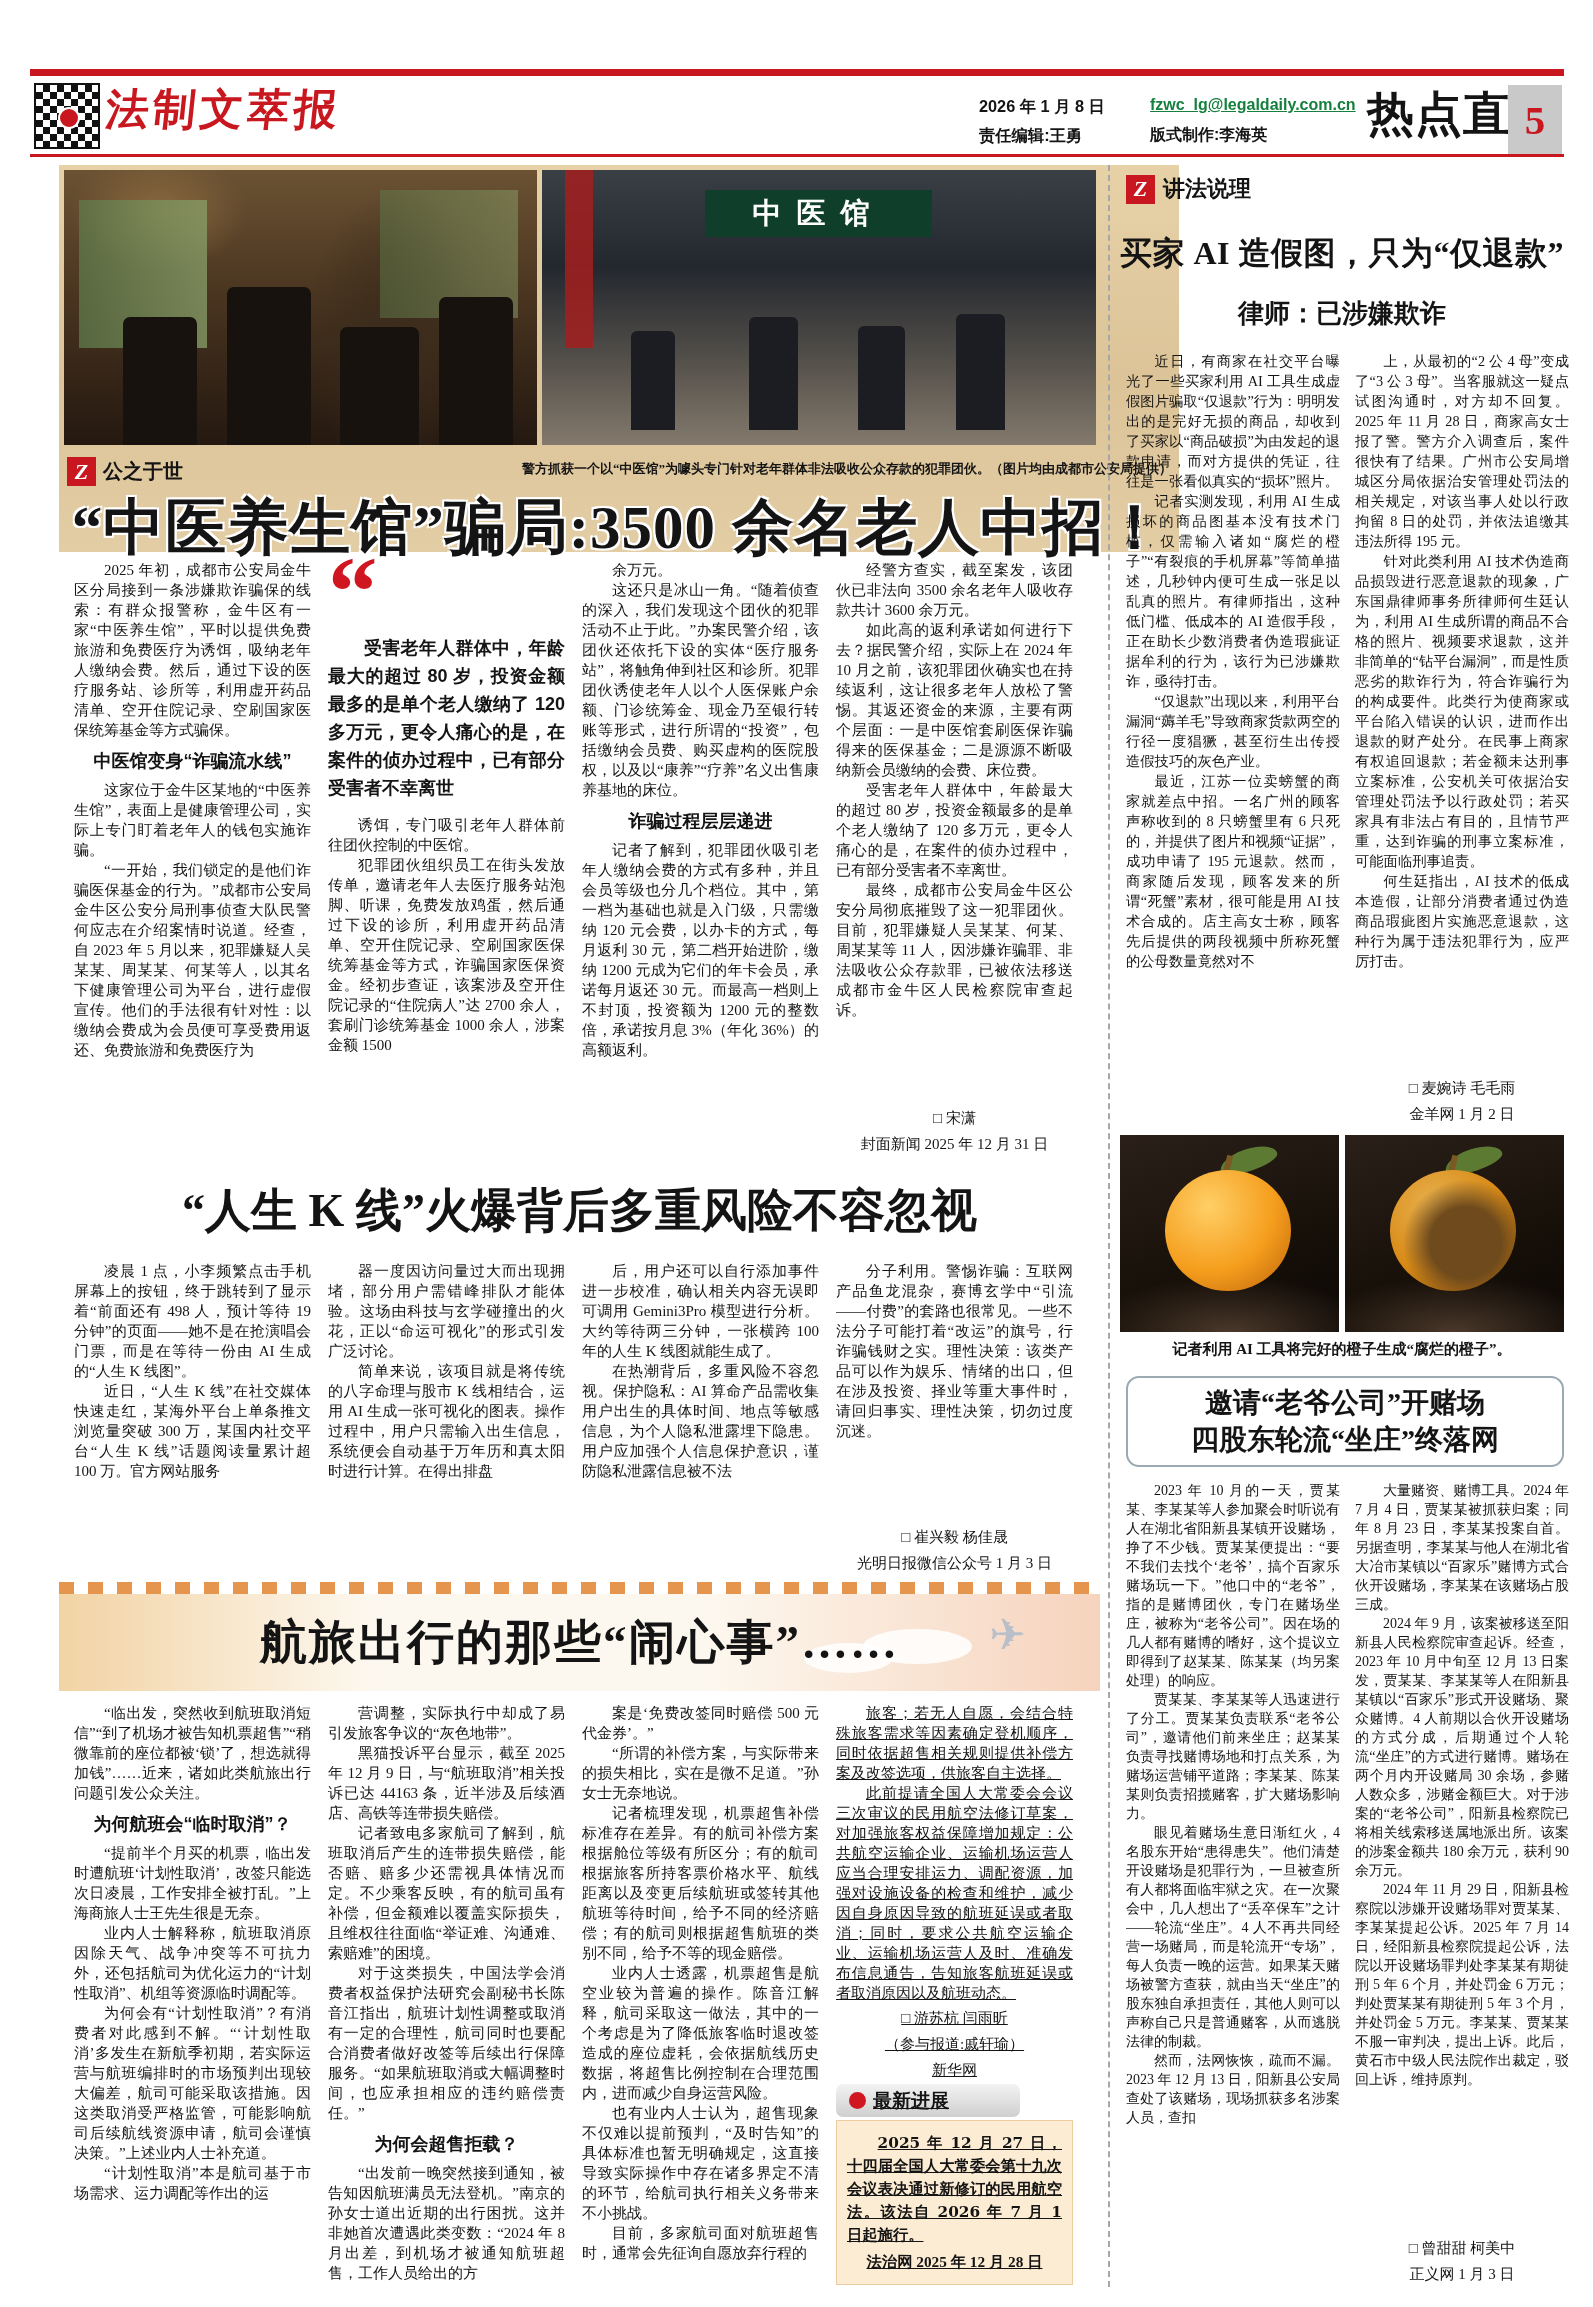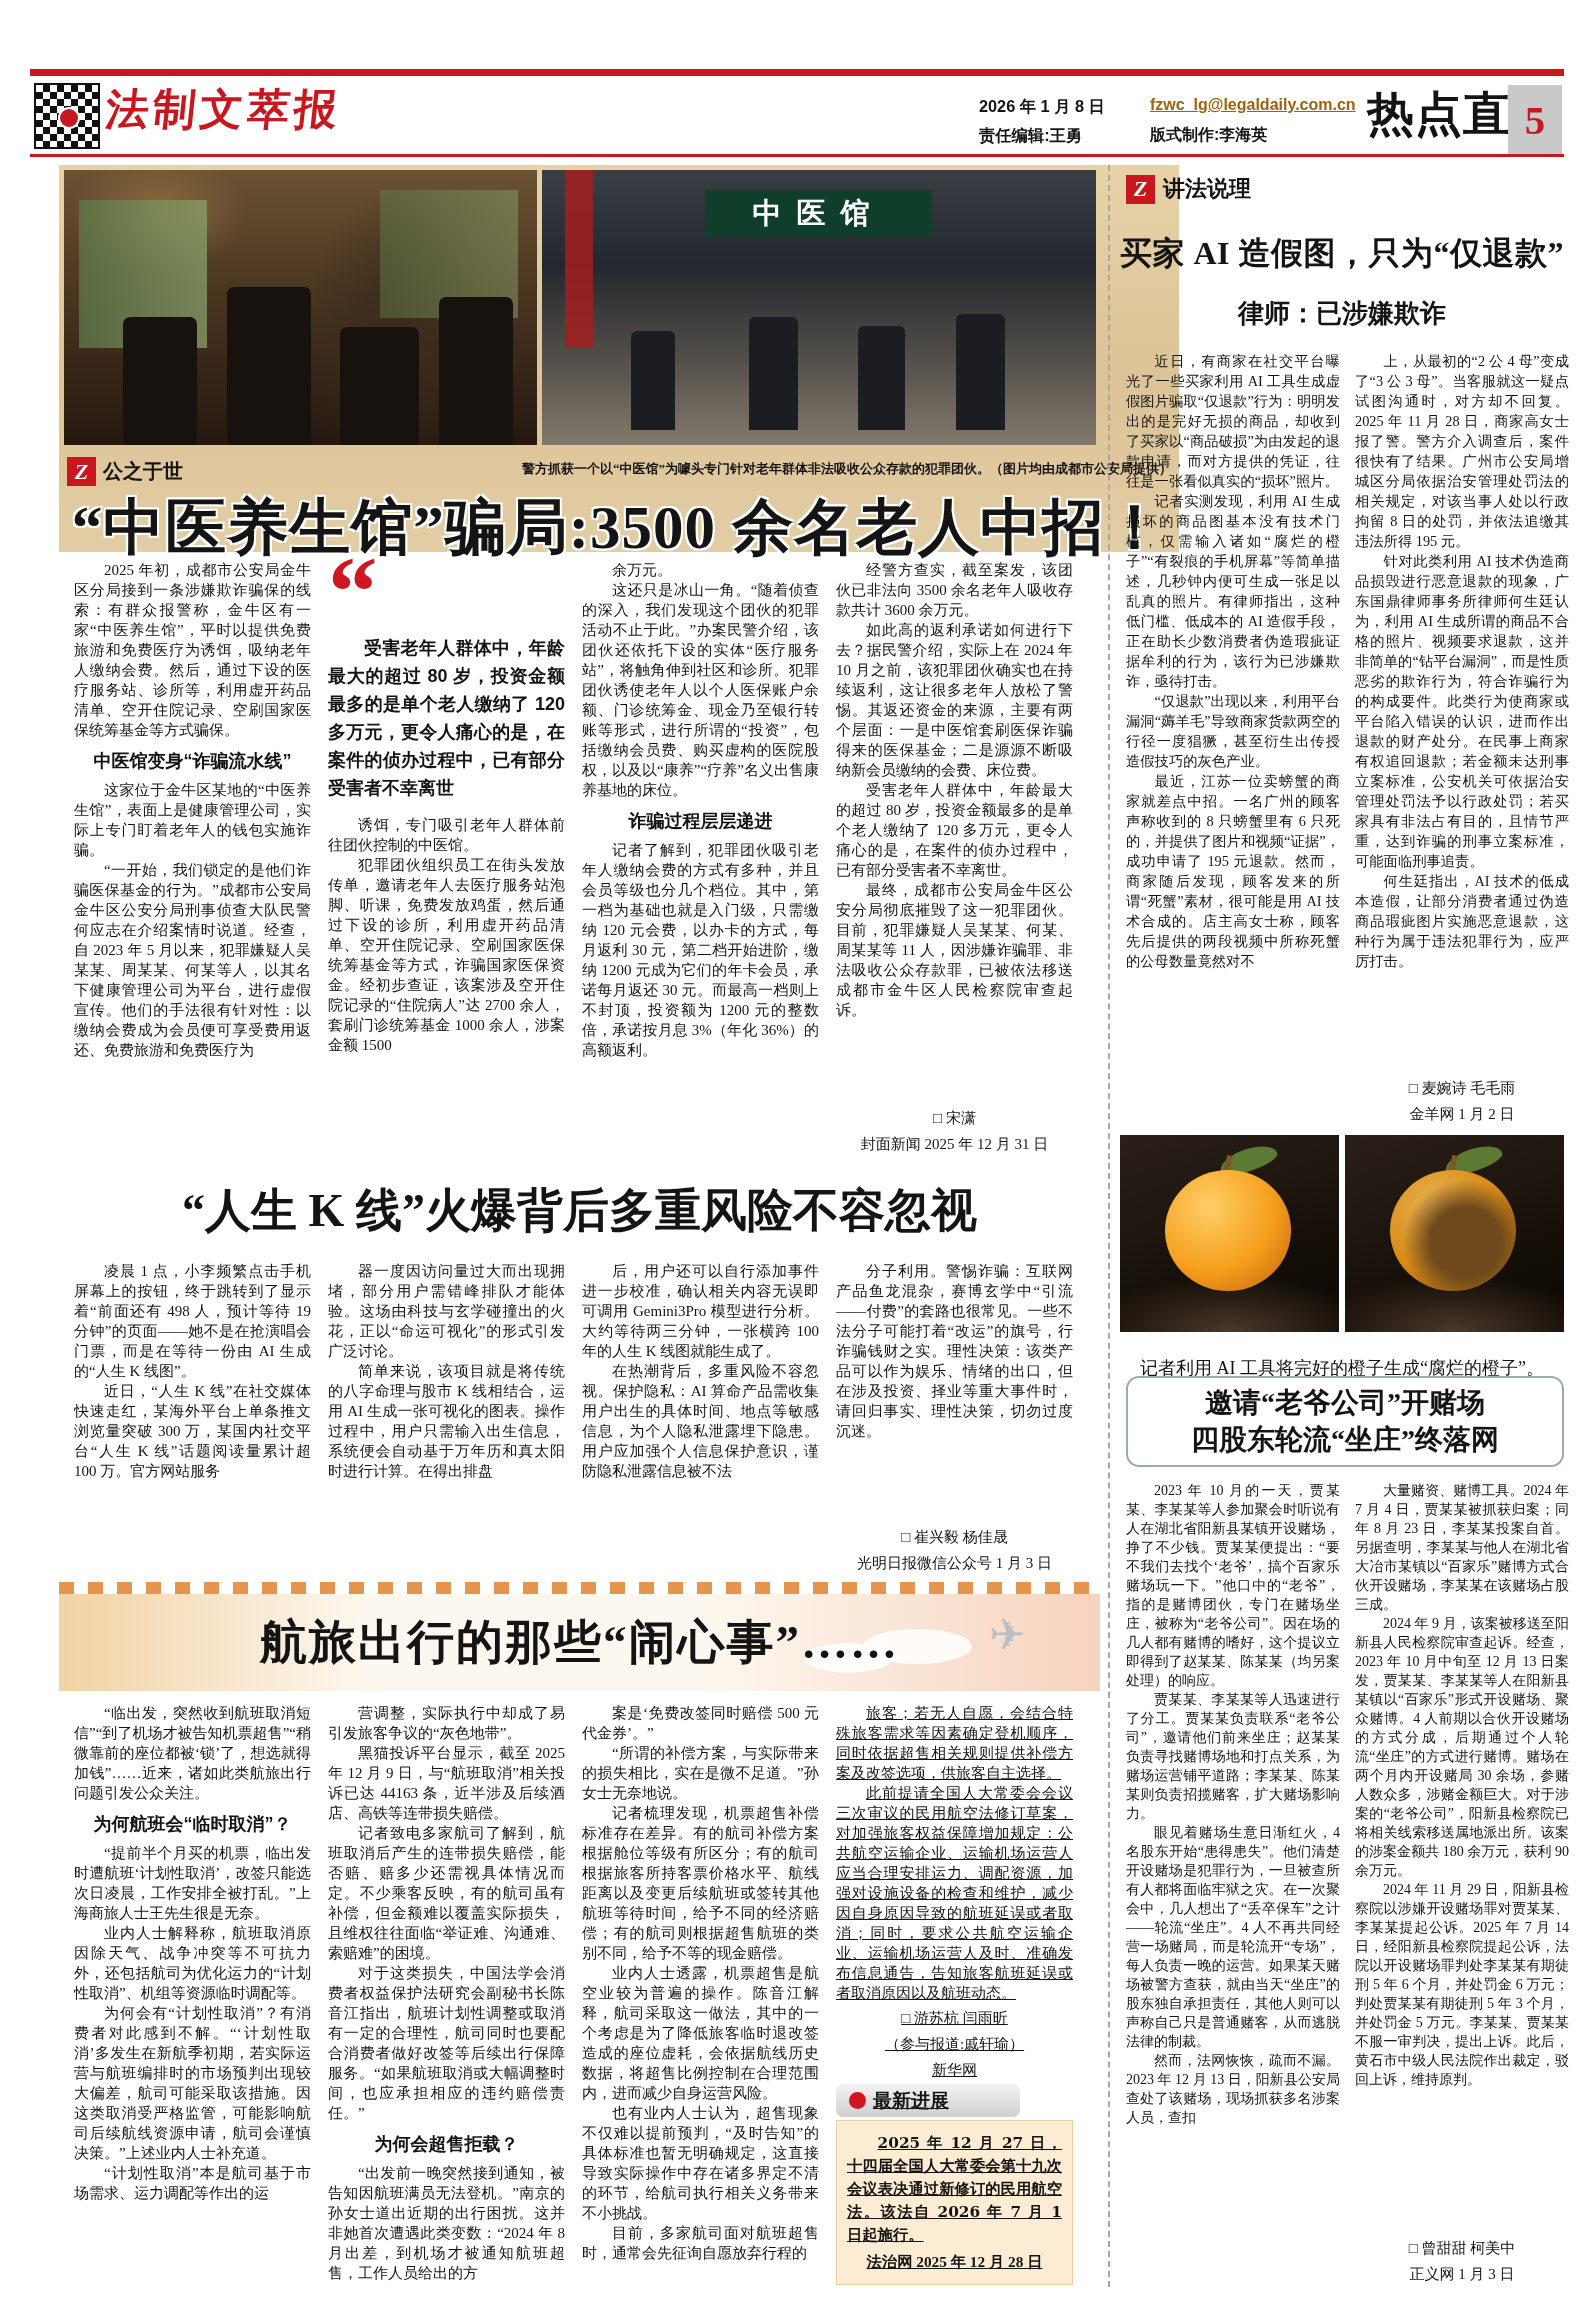--- a/index.html
+++ b/index.html
@@ -11,21 +11,21 @@
   .topbar{left:30px;top:69px;width:1534px;height:7px;background:#c8171e;}
   .rule2{left:30px;top:154px;width:1534px;height:3px;background:#c8171e;}
   .qr{left:34px;top:83px;width:62px;height:62px;border:2px solid #111;
       background:repeating-conic-gradient(#111 0 25%,#fff 0 50%);background-size:14px 14px;}
   .qr-dot{position:absolute;left:50%;top:50%;width:18px;height:18px;margin:-9px 0 0 -9px;
       background:#c8171e;border-radius:50%;border:2px solid #fff;}
   .masthead{left:106px;top:84px;font-size:43px;font-weight:bold;color:#c8171e;
       letter-spacing:4px;transform:skewX(-6deg);line-height:1.2;}
   .hd-meta{left:979px;top:92px;width:163px;font-size:16.3px;line-height:29px;font-weight:bold;}
   .hd-meta2{left:1150px;top:90px;width:212px;font-size:16px;line-height:30px;font-weight:bold;}
-  .hd-email{text-decoration:underline;color:#a16207;}
+  .hd-email{text-decoration:underline;color:#15803d;}
   .section-title{left:1367px;top:83px;font-size:47px;font-weight:900;letter-spacing:1px;line-height:1.3;}
   .pagebox{left:1508px;top:85px;width:54px;height:69px;background:#c9c9c9;
       display:flex;align-items:center;justify-content:center;}
   .pagenum{font-size:41px;font-weight:bold;color:#c8171e;}
   
   .lead-panel{left:59px;top:165px;width:1120px;height:387px;
       background:linear-gradient(180deg,#e7d2a8 0%,#dcc398 55%,#e3cda4 100%);}
   .photo{position:absolute;top:5px;height:275px;overflow:hidden;}
   .photo-l{left:5px;width:473px;background:
       radial-gradient(ellipse 148px 99px at 20% 15%,#8a6a3f,transparent 60%),
@@ -74,21 +74,21 @@
   .oph{top:1135px;width:219px;height:197px;overflow:hidden;background:
       radial-gradient(ellipse 207px 79px at 50% 100%,#4a382a,transparent 70%),
       linear-gradient(160deg,#2a2019 0%,#171009 60%,#0c0805 100%);}
   .orange{position:absolute;left:45px;top:35px;width:126px;height:121px;border-radius:50%;
       background:radial-gradient(circle at 35% 30%,#ffcf66,#f59e1d 55%,#c96f0e 90%);}
   .rot{background:radial-gradient(circle at 60% 60%,#6e4a1c 0 34%,transparent 60%),
       radial-gradient(circle at 35% 30%,#e8b14f,#d88a16 55%,#9c5a0c 90%);}
   .leaf{position:absolute;left:99px;top:14px;width:59px;height:22px;background:#5d7a33;
       border-radius:50% 50% 50% 50%/60% 60% 40% 40%;transform:rotate(-18deg);}
   .stem{position:absolute;left:104px;top:20px;width:6px;height:27px;background:#7a5a22;transform:rotate(14deg);}
-  .o-caption{left:1116px;top:1340px;width:452px;text-align:center;font-size:18px;font-weight:normal;margin-top:16px;}
+  .o-caption{left:1116px;top:1340px;width:452px;text-align:center;font-size:15px;font-weight:bold;}
   .casino-hd{left:1126px;top:1376px;width:434px;height:87px;border:2px solid #9aa9b2;
       border-radius:13px;display:flex;flex-direction:column;align-items:center;justify-content:center;
       gap:3px;background:#fff;}
   .casino-hd div{font-size:28px;font-weight:900;line-height:1.2;}
   .ccol{top:1481px;width:214px;height:804px;}
   .ccol .t{font-size:14px;line-height:19px;}
   
   .k-headline{left:59px;top:1180px;width:1041px;text-align:center;font-size:46px;font-weight:900;}
   .kcol{top:1261px;width:237px;height:313px;}
   

